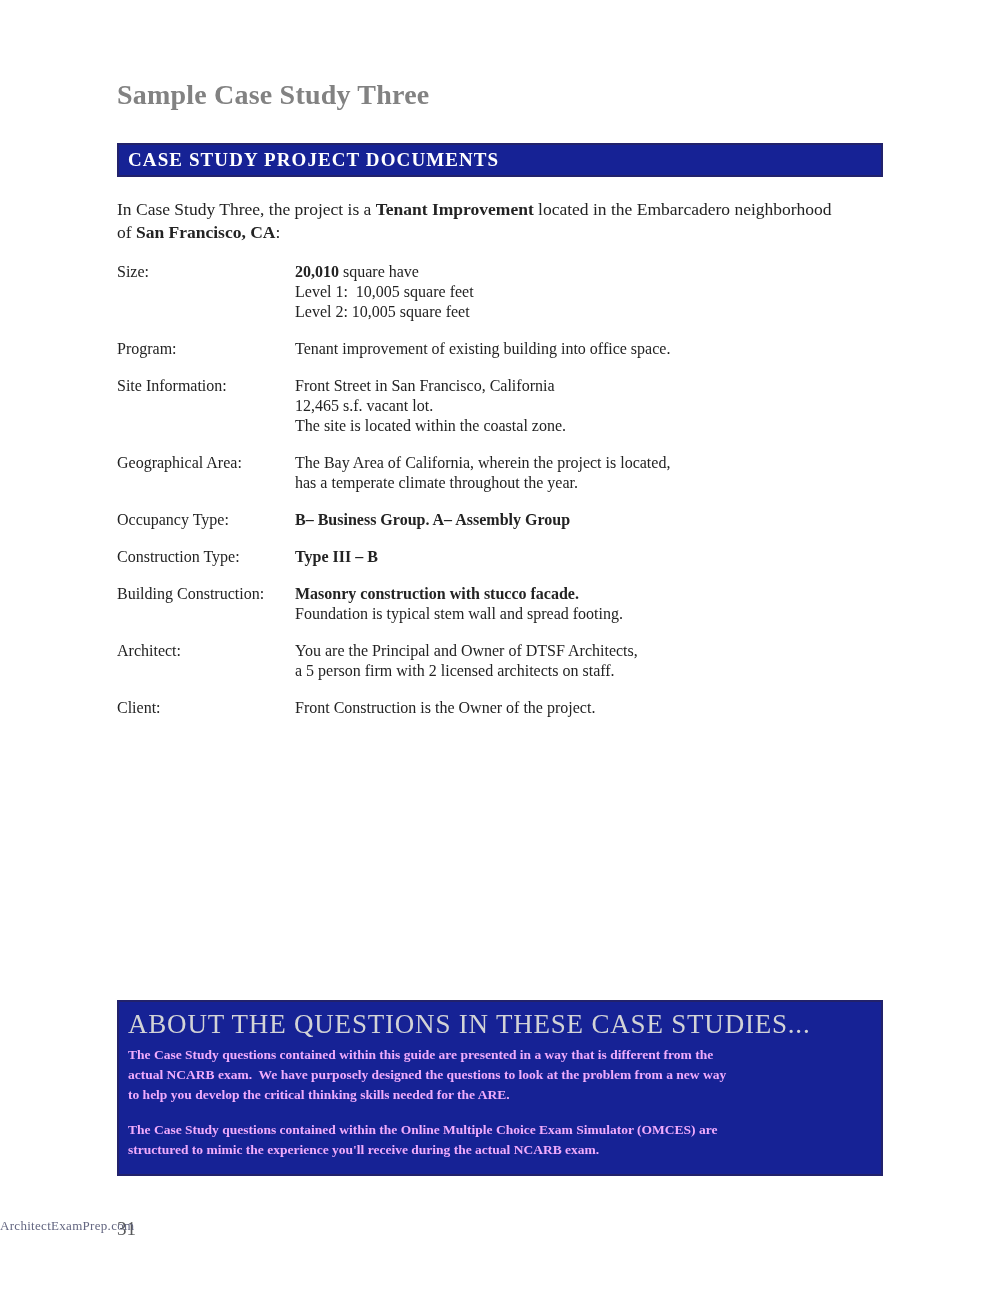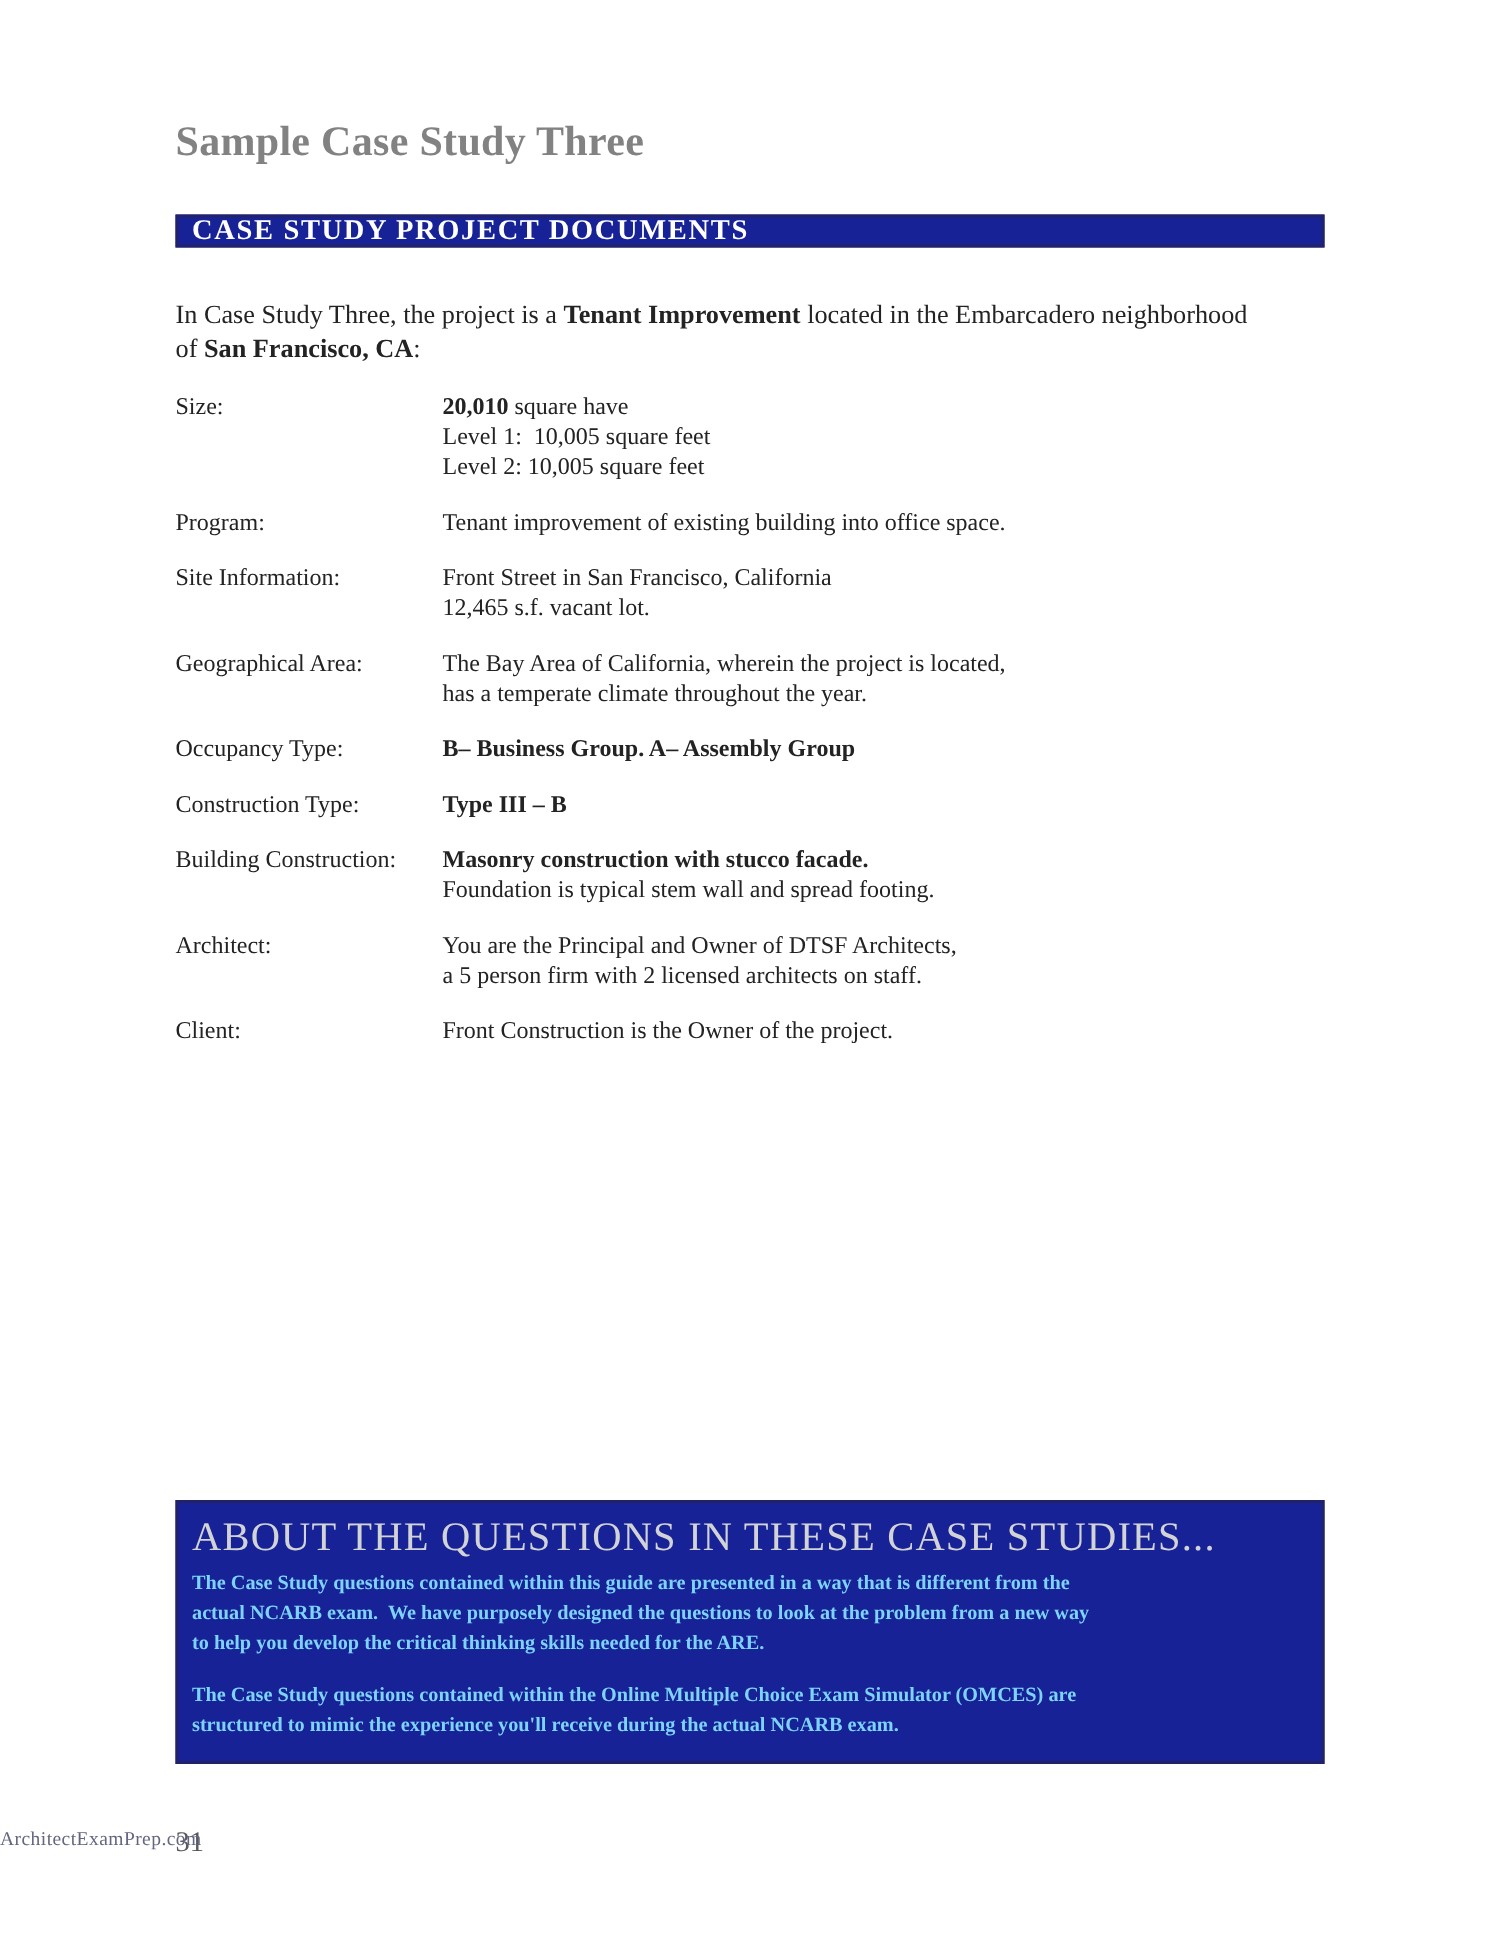--- a/index.html
+++ b/index.html
@@ -30,21 +30,21 @@
     font-size: 28px;
     font-weight: bold;
     color: var(--title-gray);
     letter-spacing: 0.2px;
   }
   .banner {
     position: absolute;
     left: 117px;
     top: 143px;
     width: 766px;
-    height: 22px;
+    height: 34px;
     background: var(--primary-blue);
     border: 2px solid var(--box-border);
     display: flex;
     align-items: center;
     padding-left: 9px;
   }
   .banner-label {
     color: #ffffff;
     font-weight: bold;
     font-size: 19px;
@@ -83,21 +83,21 @@
     padding: 7px 29px 14px 9px;
   }
   .about-heading {
     color: var(--heading-light);
     font-size: 27px;
     font-weight: normal;
     letter-spacing: 0.8px;
     margin-bottom: 5px;
   }
   .about-paragraph {
-    color: #7dd3fc;
+    color: #f0abfc;
     font-weight: bold;
     font-size: 13.5px;
     line-height: 20px;
     white-space: pre-wrap;
   }
   .about-paragraph + .about-paragraph { margin-top: 15px; }
   .footer-page-number {
     position: absolute;
     left: 117px;
     top: 1218px;
@@ -140,20 +140,21 @@
         <div class="detail-label">Program:</div>
         <div class="detail-value">
           <div class="detail-line"><span>Tenant improvement of existing building into office space.</span></div>
         </div>
       </div>
       <div class="detail-row">
         <div class="detail-label">Site Information:</div>
         <div class="detail-value">
           <div class="detail-line"><span>Front Street in San Francisco, California</span></div>
           <div class="detail-line"><span>12,465 s.f. vacant lot.</span></div>
+          <div class="detail-line"><span>The site is located within the coastal zone.</span></div>
         </div>
       </div>
       <div class="detail-row">
         <div class="detail-label">Geographical Area:</div>
         <div class="detail-value">
           <div class="detail-line"><span>The Bay Area of California, wherein the project is located,</span></div>
           <div class="detail-line"><span>has a temperate climate throughout the year.</span></div>
         </div>
       </div>
       <div class="detail-row">

